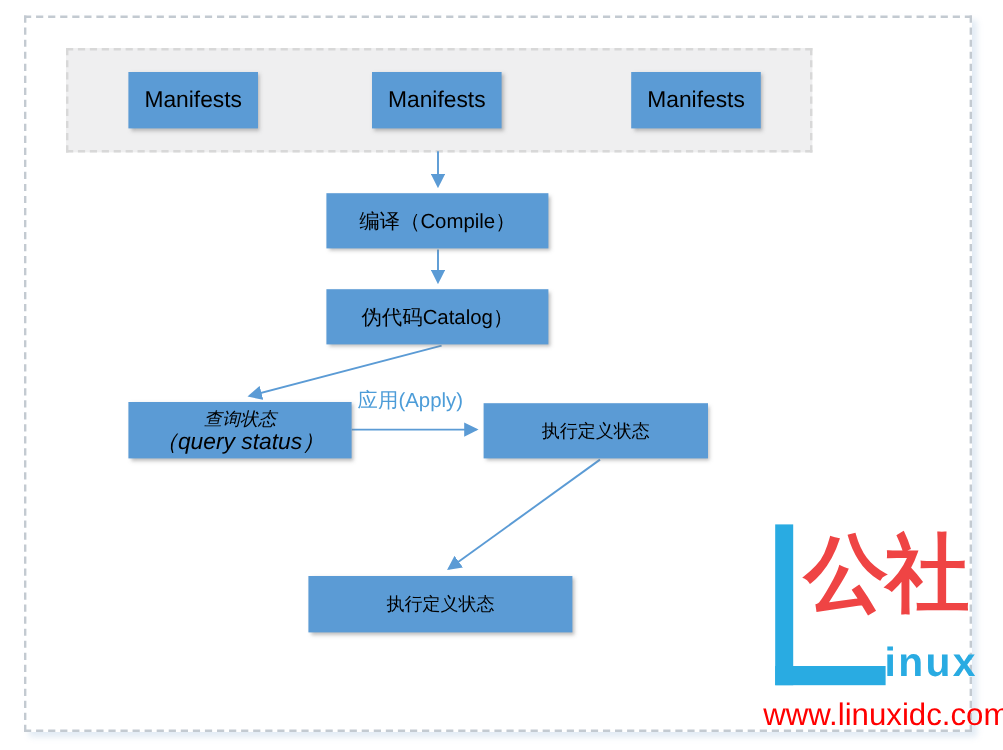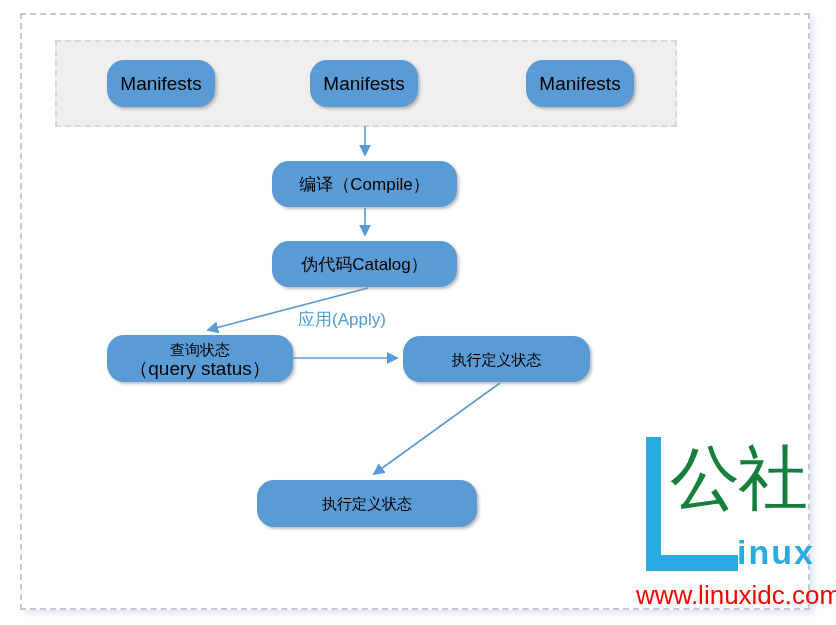--- a/index.html
+++ b/index.html
@@ -12,49 +12,49 @@
     border:2px dashed #c3cad1;
     box-shadow:4px 4px 5px rgba(190,210,230,0.45);
   }
   .panel-manifests {
     position:absolute; left:55px; top:40px; width:618px; height:83px;
     background:#efeff0; border:2px dashed #d8d8d8;
   }
   .node {
     position:absolute; background:#5b9bd5; color:#000000;
     display:flex; flex-direction:column; align-items:center; justify-content:center;
-    text-align:right; box-shadow:2px 2px 3px rgba(125,125,125,0.5);border-radius:17px;
+    text-align:right; box-shadow:2px 2px 3px rgba(125,125,125,0.5);
   }
   .node-manifest { width:108px; height:47px; font-size:19px; font-weight:500; }
   .n-m1 { left:107px; top:60px; }
   .n-m2 { left:310px; top:60px; }
   .n-m3 { left:526px; top:60px; }
   .n-compile  { left:272px; top:161px; width:185px; height:46px; font-size:17px; }
   .n-catalog  { left:272px; top:241px; width:185px; height:46px; font-size:17px; }
-  .n-query    { left:107px; top:335px; width:186px; height:47px; }
+  .n-query    { left:107px; top:335px; width:186px; height:47px;font-style:italic; }
   .n-enforce  { left:403px; top:336px; width:187px; height:46px; }
   .n-defined  { left:257px; top:480px; width:220px; height:47px; }
   .l1 { font-size:15px; line-height:21px; }
   .l2 { font-size:19px; line-height:18px; }
   .n-enforce .l2 { font-size:12.5px; }
   .arrows { position:absolute; left:0; top:0; width:836px; height:625px; pointer-events:none; }
   .edge-label-apply {
-    position:absolute; left:298px; top:308px; width:110px;
+    position:absolute; left:298px; top:322px; width:110px;
     color:#4c9cd8; font-size:17px;
   }
   .caption {
     position:absolute; left:208px; top:560px; width:240px; text-align:center;
     color:#5295d5; font-size:20px; font-weight:bold;
   }
   .logo { position:absolute; left:0; top:0; }
   .logo-bar-v { position:absolute; left:646px; top:437px; width:15px; height:134px; background:#29abe2; }
   .logo-bar-h { position:absolute; left:646px; top:555px; width:92px; height:16px; background:#29abe2; }
   .logo-cjk {
-    position:absolute; left:670px; top:443px; color:#15803d;
-    font-size:70px; font-weight:normal; line-height:1; letter-spacing:-2px; white-space:nowrap;
+    position:absolute; left:670px; top:443px; color:#ef4444;
+    font-size:70px; font-weight:bold; line-height:1; letter-spacing:-2px; white-space:nowrap;
   }
   .logo-latin {
     position:absolute; left:737px; top:535px; color:#29abe2;
     font-size:34px; font-weight:800; line-height:1; letter-spacing:2px;
   }
   .logo-url {
     position:absolute; left:636px; top:581px; color:#ff0000;
     font-size:26px; line-height:1.1; white-space:nowrap;
   }
 </style>

